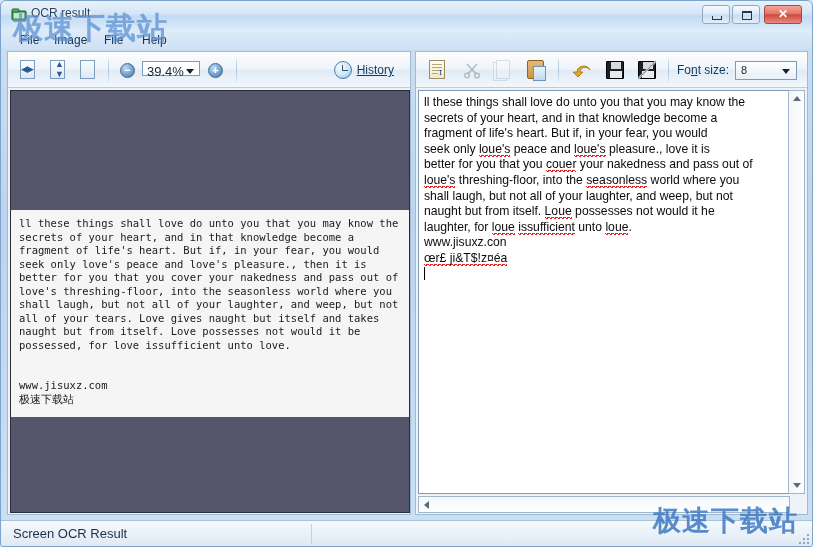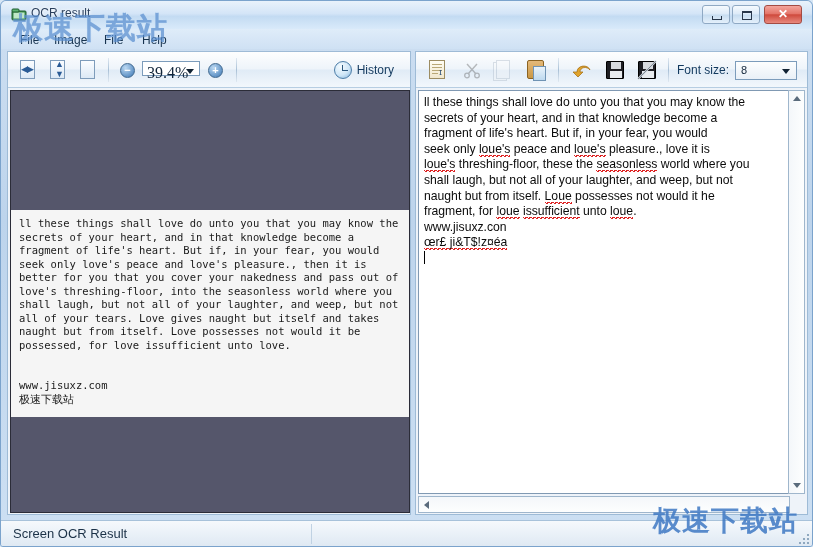--- a/index.html
+++ b/index.html
@@ -146,21 +146,21 @@
   }
   .round-btn span {
     position: absolute; left: 0; right: 0; top: -1px;
     text-align: center; color: #fff; font-size: 11px; font-weight: bold;
     line-height: 15px;
   }
   #zoom-combo {
     position: absolute; left: 134px; top: 9px;
     width: 58px; height: 15px;
     background: #fff; border: 1px solid #7c9cbb;
-    font-size: 16px; color: #11253a; font-family: Liberation Serif, serif;
+    font-size: 13px; color: #11253a;
   }
   #zoom-combo .val { position: absolute; left: 4px; top: 2px; }
   #zoom-combo .caret {
     position: absolute; right: 5px; top: 7px;
     width: 0; height: 0;
     border-left: 4px solid transparent; border-right: 4px solid transparent;
     border-top: 5px solid #123;
   }
   #history-btn {
     position: absolute; right: 10px; top: 6px; height: 24px;
@@ -175,21 +175,21 @@
     border: 1px solid #4d7ea8;
   }
   #history-icon:after {
     content: ""; position: absolute; left: 7px; top: 3px;
     width: 1px; height: 6px; background: #2b577e;
   }
   #history-icon:before {
     content: ""; position: absolute; left: 7px; top: 8px;
     width: 6px; height: 1px; background: #2b577e;
   }
-  .underline-k { }
+  .underline-k { text-decoration: underline; }
 
   
   .doc-icon {
     position: absolute; left: 3px; top: 2px; width: 16px; height: 19px;
     background: linear-gradient(to bottom, #fffdf3, #f0e7cd);
     border: 1px solid #9c8c62;
   }
   .doc-icon .ln {
     position: absolute; left: 2px; width: 10px; height: 1px; background: #b9a877;
   }
@@ -522,24 +522,25 @@
         <div class="caret"></div>
       </div>
     </div>
 
     <div id="text-editor">
       <div id="editor-lines">
           <div><span>ll these things shall love do unto you that you may know the</span></div>
           <div><span>secrets of your heart, and in that knowledge become a</span></div>
           <div><span>fragment of life's heart. But if, in your fear, you would</span></div>
           <div><span>seek only </span><span class="sq">loue's</span><span> peace and </span><span class="sq">loue's</span><span> pleasure., love it is</span></div>
-          <div><span class="sq">loue's</span><span> threshing-floor, these the </span><span class="sq">seasonless</span><span> world where you</span></div>
+          <div><span>better for you that you </span><span class="sq">couer</span><span> your nakedness and pass out of</span></div>
+          <div><span class="sq">loue's</span><span> threshing-floor, into the </span><span class="sq">seasonless</span><span> world where you</span></div>
           <div><span>shall laugh, but not all of your laughter, and weep, but not</span></div>
           <div><span>naught but from itself. </span><span class="sq">Loue</span><span> possesses not would it he</span></div>
-          <div><span>fragment, for </span><span class="sq">loue</span><span> </span><span class="sq">issufficient</span><span> unto </span><span class="sq">loue</span><span>.</span></div>
+          <div><span>laughter, for </span><span class="sq">loue</span><span> </span><span class="sq">issufficient</span><span> unto </span><span class="sq">loue</span><span>.</span></div>
           <div><span>www.jisuxz.con</span></div>
           <div><span class="sq">œr£ ji&amp;T$!z¤éa</span></div>
           <div><span id="caret-line"></span></div>
         </div>
     </div>
 
     <div class="vscroll" id="editor-vscroll">
       <div class="sb-arrow" style="top:0;left:0">
         <div class="tri-up"></div>
       </div>

